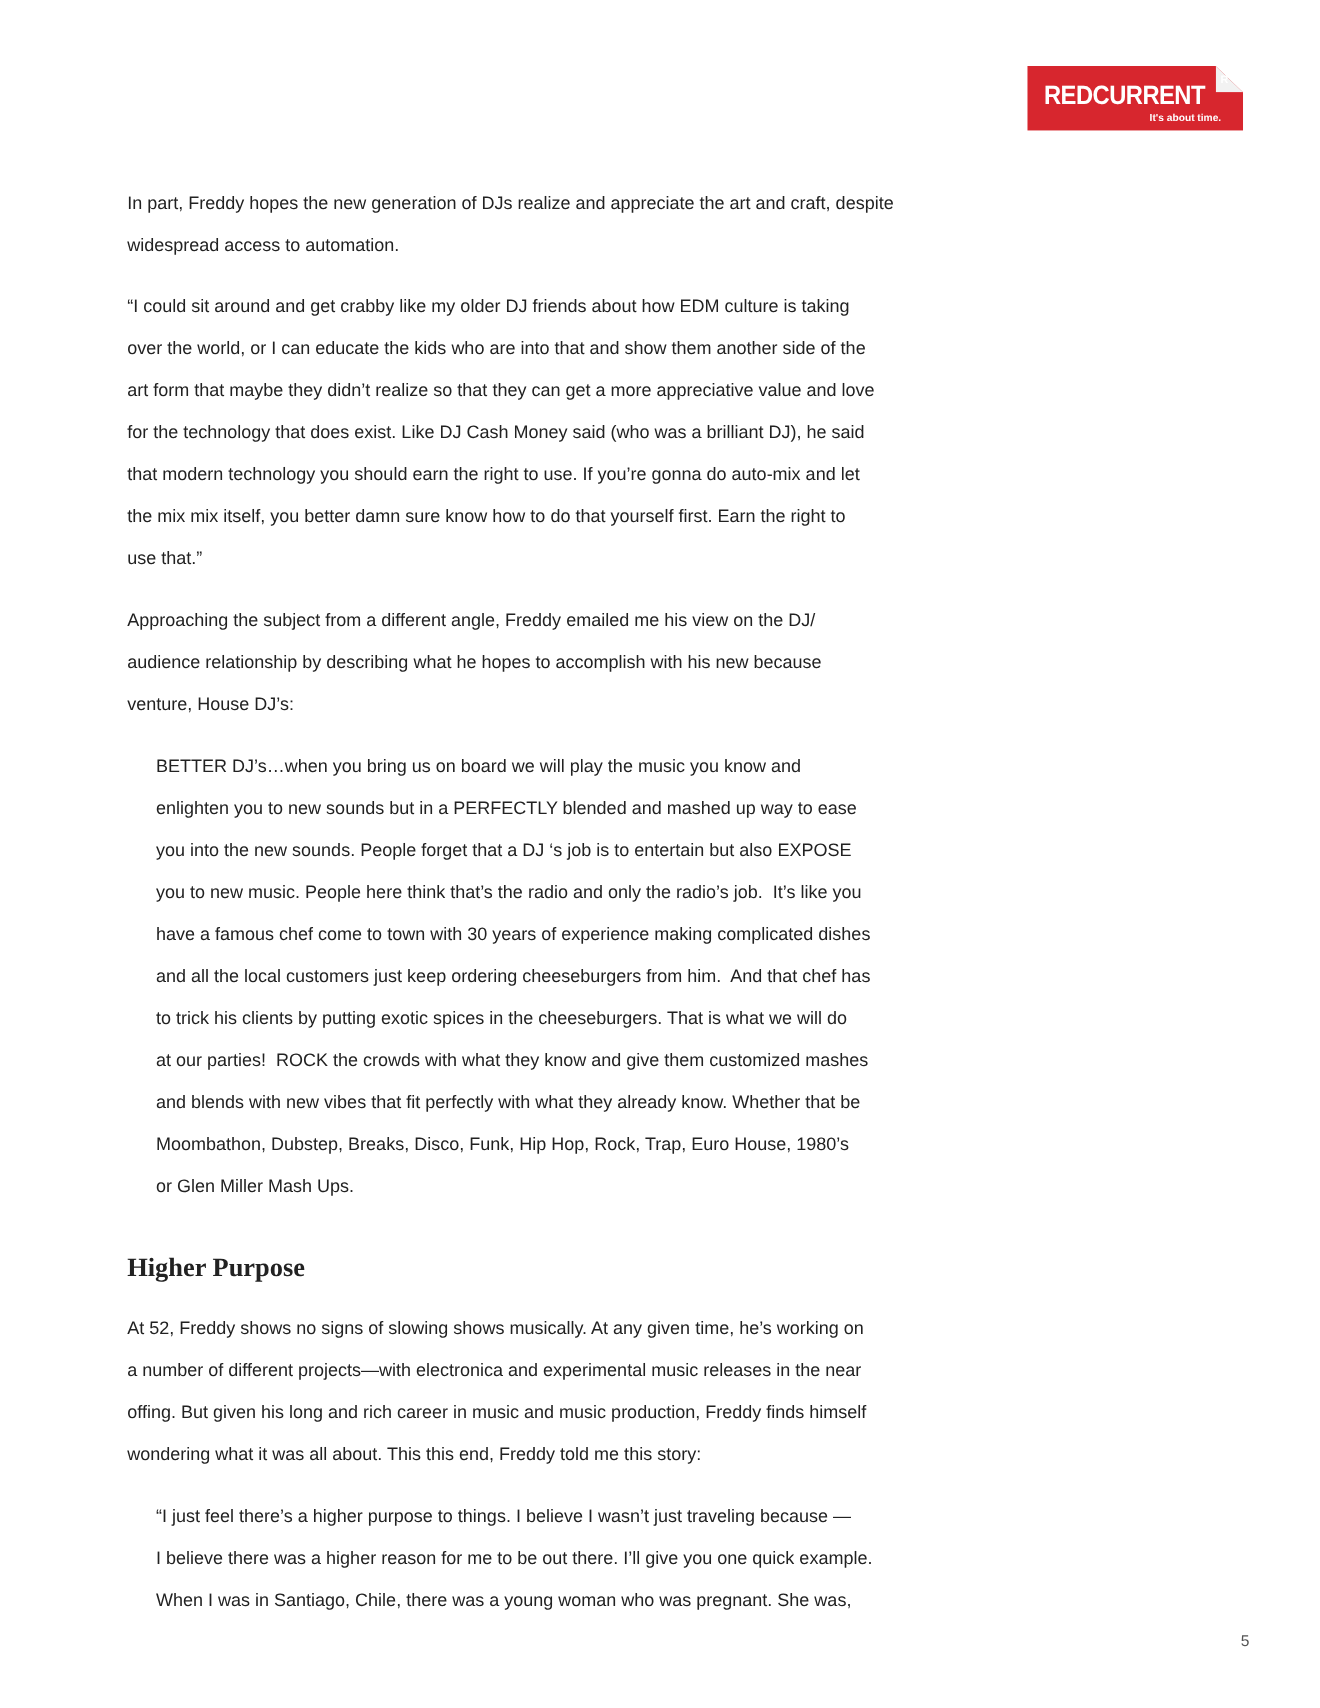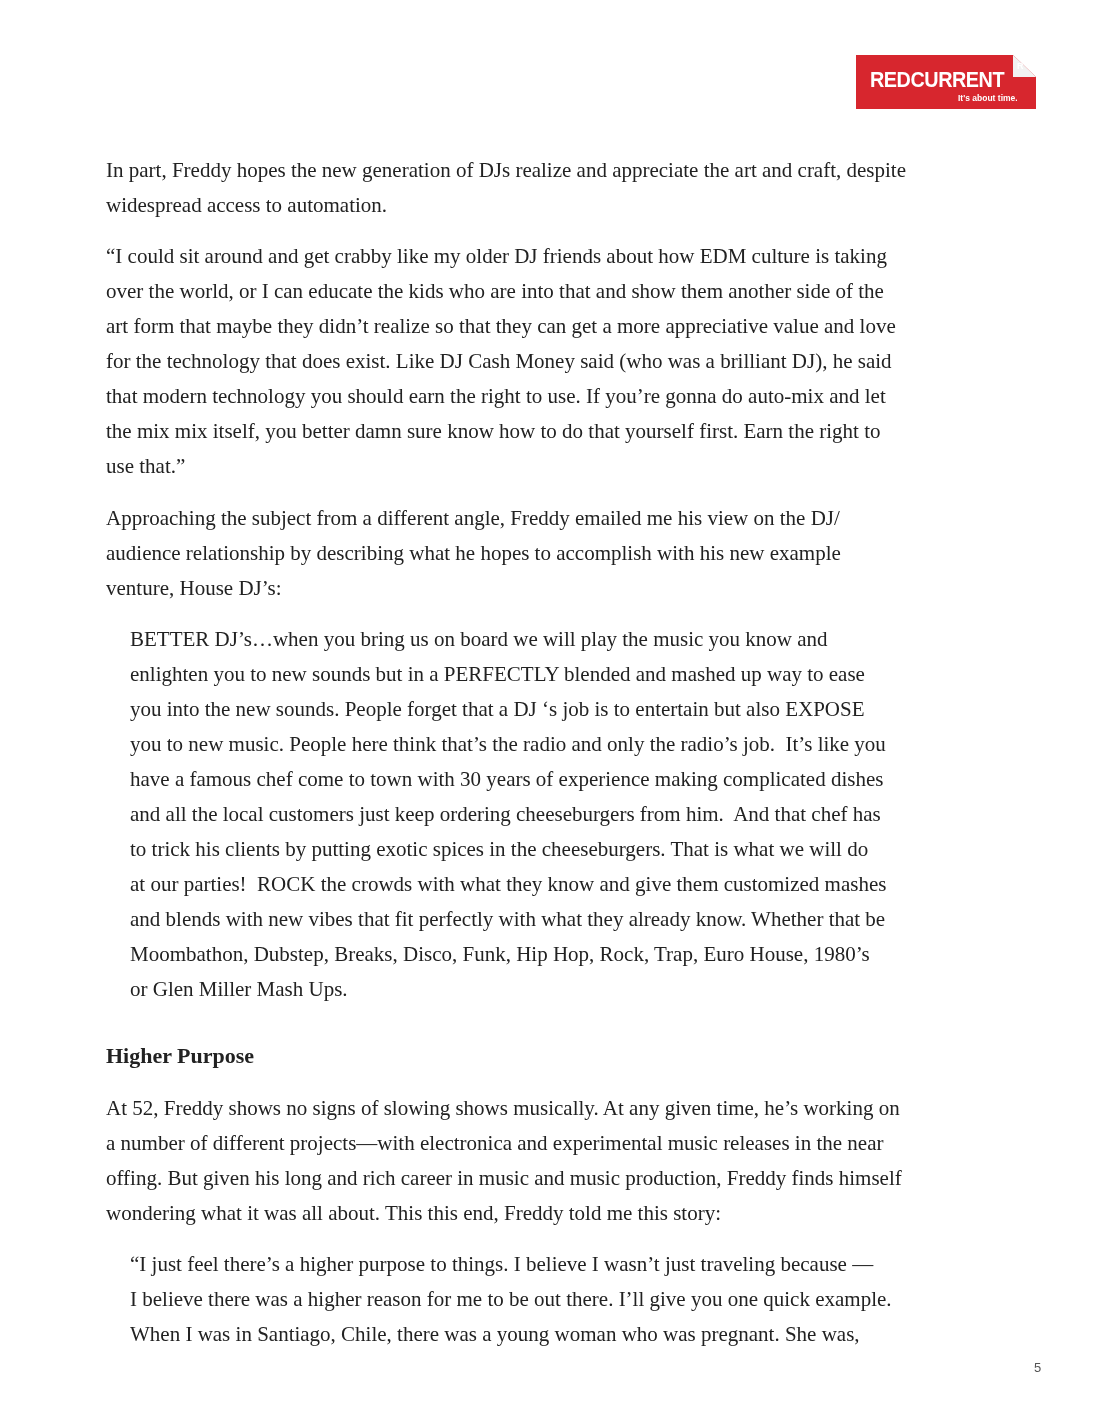--- a/index.html
+++ b/index.html
@@ -13,21 +13,21 @@
       background: #f2f2f2; clip-path: polygon(0 0, 100% 100%, 0 100%); }
     .logo-name { position: absolute; left: 14px; top: 14px; color: #fff;
       font-family: "Liberation Sans", sans-serif; font-weight: bold; font-size: 22px;
       letter-spacing: -0.5px; transform: scaleX(0.9); transform-origin: left top; line-height: 22px; }
     .logo-reg { position: absolute; left: 161px; top: 6px; color: #fff;
       font-family: "Liberation Sans", sans-serif; font-weight: bold; font-size: 9px; line-height: 10px; }
     .logo-tag { position: absolute; left: 87px; top: 38px; color: #fff;
       font-family: "Liberation Sans", sans-serif; font-weight: bold; font-size: 8.5px; line-height: 10px; margin-left: 15px; }
 
     .line { position: absolute; left: 106px; white-space: pre;
-      font-family: Liberation Serif, serif; font-size: 21px; line-height: 28px; color: #222; }
+      font-family: Liberation Sans, sans-serif; font-size: 15px; line-height: 28px; color: #222; }
     .line.q { left: 130px; }
     .heading { position: absolute; left: 106px; top: 1041px;
       font-family: "Liberation Serif", serif; font-weight: bold; font-size: 22px; line-height: 30px; color: #222; }
     .page-num { position: absolute; left: 1034px; top: 1360px;
       font-family: "Liberation Sans", sans-serif; font-size: 13px; color: #555; }
   </style>
 </head>
 <body>
 
 <div class="page">
@@ -50,21 +50,21 @@
     <div class="line" style="top:277px">over the world, or I can educate the kids who are into that and show them another side of the</div>
     <div class="line" style="top:312px">art form that maybe they didn’t realize so that they can get a more appreciative value and love</div>
     <div class="line" style="top:347px">for the technology that does exist. Like DJ Cash Money said (who was a brilliant DJ), he said</div>
     <div class="line" style="top:382px">that modern technology you should earn the right to use. If you’re gonna do auto-mix and let</div>
     <div class="line" style="top:417px">the mix mix itself, you better damn sure know how to do that yourself first. Earn the right to</div>
     <div class="line" style="top:452px">use that.”</div>
   </div>
 
   <div>
     <div class="line" style="top:504px">Approaching the subject from a different angle, Freddy emailed me his view on the DJ/</div>
-    <div class="line" style="top:539px">audience relationship by describing what he hopes to accomplish with his new example</div>
+    <div class="line" style="top:539px">audience relationship by describing what he hopes to accomplish with his new because</div>
     <div class="line" style="top:574px">venture, House DJ’s:</div>
   </div>
 
   <div>
     <div class="line q" style="top:625px">BETTER DJ’s…when you bring us on board we will play the music you know and</div>
     <div class="line q" style="top:660px">enlighten you to new sounds but in a PERFECTLY blended and mashed up way to ease</div>
     <div class="line q" style="top:695px">you into the new sounds. People forget that a DJ ‘s job is to entertain but also EXPOSE</div>
     <div class="line q" style="top:730px">you to new music. People here think that’s the radio and only the radio’s job.  It’s like you</div>
     <div class="line q" style="top:765px">have a famous chef come to town with 30 years of experience making complicated dishes</div>
     <div class="line q" style="top:800px">and all the local customers just keep ordering cheeseburgers from him.  And that chef has</div>

